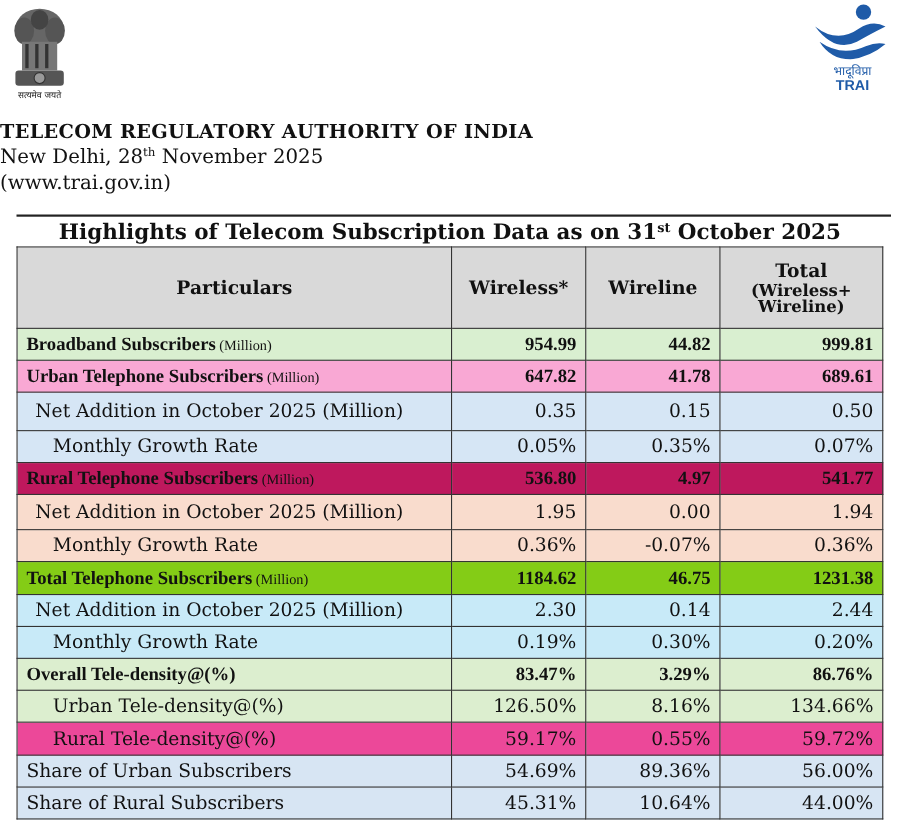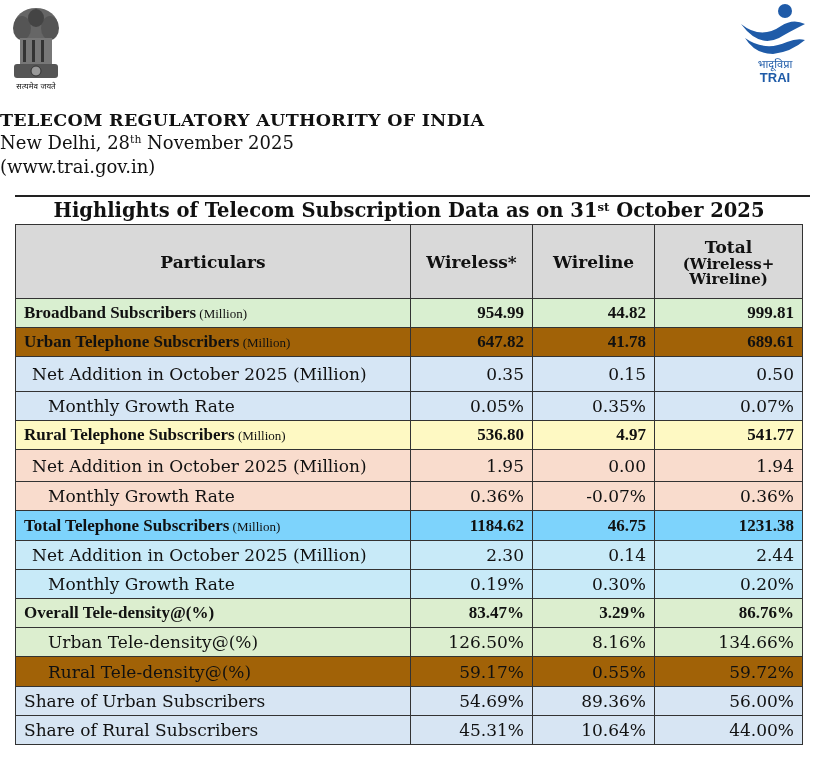--- a/index.html
+++ b/index.html
@@ -76,57 +76,57 @@
       <th><span>Total</span><span class="sub">(Wireless+</span><span class="sub">Wireline)</span></th>
     </tr>
   </thead>
   <tbody id="tbody">
       <tr class="bold" style="background: rgb(217, 239, 208);">
         <td style="height: 28px;"><span>Broadband Subscribers</span><span class="unit"> (Million)</span></td>
         <td class="num">954.99</td>
         <td class="num">44.82</td>
         <td class="num">999.81</td>
       </tr>
-      <tr class="bold" style="background: #a16207;">
+      <tr class="bold" style="background: #f9a8d4;">
         <td style="height: 28px;"><span>Urban Telephone Subscribers</span><span class="unit"> (Million)</span></td>
         <td class="num">647.82</td>
         <td class="num">41.78</td>
         <td class="num">689.61</td>
       </tr>
       <tr style="background: rgb(214, 230, 245);">
         <td class="indent" style="height: 34px;"><span>Net Addition in October 2025 (Million)</span></td>
         <td class="num">0.35</td>
         <td class="num">0.15</td>
         <td class="num">0.50</td>
       </tr>
       <tr style="background: rgb(214, 230, 245);">
         <td class="indent2" style="height: 28px;"><span>Monthly Growth Rate</span></td>
         <td class="num">0.05%</td>
         <td class="num">0.35%</td>
         <td class="num">0.07%</td>
       </tr>
-      <tr class="bold" style="background: #fef9c3;">
+      <tr class="bold" style="background: #be185d;">
         <td style="height: 28px;"><span>Rural Telephone Subscribers</span><span class="unit"> (Million)</span></td>
         <td class="num">536.80</td>
         <td class="num">4.97</td>
         <td class="num">541.77</td>
       </tr>
       <tr style="background: rgb(249, 220, 205);">
         <td class="indent" style="height: 31px;"><span>Net Addition in October 2025 (Million)</span></td>
         <td class="num">1.95</td>
         <td class="num">0.00</td>
         <td class="num">1.94</td>
       </tr>
       <tr style="background: rgb(249, 220, 205);">
         <td class="indent2" style="height: 27px;"><span>Monthly Growth Rate</span></td>
         <td class="num">0.36%</td>
         <td class="num">-0.07%</td>
         <td class="num">0.36%</td>
       </tr>
-      <tr class="bold" style="background: #7dd3fc;">
+      <tr class="bold" style="background: #84cc16;">
         <td style="height: 29px;"><span>Total Telephone Subscribers</span><span class="unit"> (Million)</span></td>
         <td class="num">1184.62</td>
         <td class="num">46.75</td>
         <td class="num">1231.38</td>
       </tr>
       <tr style="background: rgb(200, 234, 248);">
         <td class="indent" style="height: 26px;"><span>Net Addition in October 2025 (Million)</span></td>
         <td class="num">2.30</td>
         <td class="num">0.14</td>
         <td class="num">2.44</td>
@@ -142,21 +142,21 @@
         <td class="num">83.47%</td>
         <td class="num">3.29%</td>
         <td class="num">86.76%</td>
       </tr>
       <tr style="background: rgb(220, 238, 207);">
         <td class="indent2" style="height: 28px;"><span>Urban Tele-density@(%)</span></td>
         <td class="num">126.50%</td>
         <td class="num">8.16%</td>
         <td class="num">134.66%</td>
       </tr>
-      <tr style="background: #a16207;">
+      <tr style="background: #ec4899;">
         <td class="indent2" style="height: 29px;"><span>Rural Tele-density@(%)</span></td>
         <td class="num">59.17%</td>
         <td class="num">0.55%</td>
         <td class="num">59.72%</td>
       </tr>
       <tr style="background: rgb(215, 229, 243); padding-left: 25px;">
         <td style="height: 28px;"><span>Share of Urban Subscribers</span></td>
         <td class="num">54.69%</td>
         <td class="num">89.36%</td>
         <td class="num">56.00%</td>

